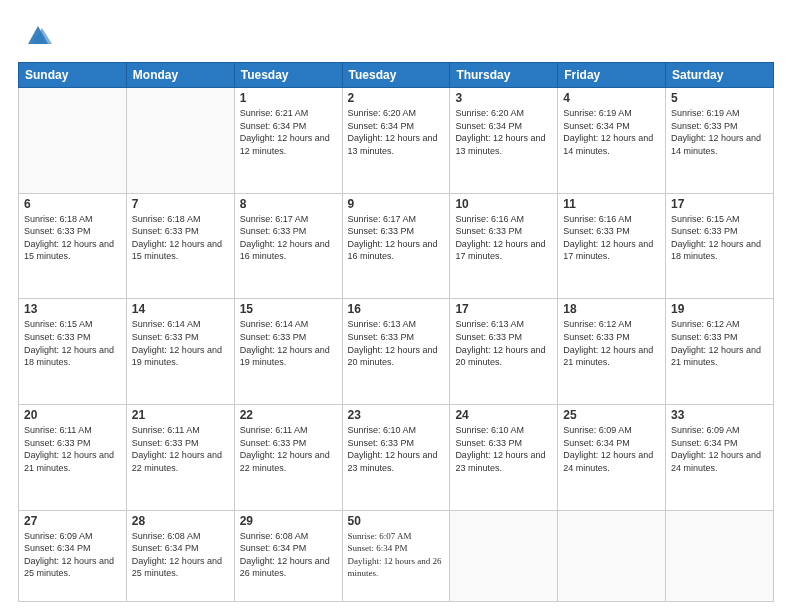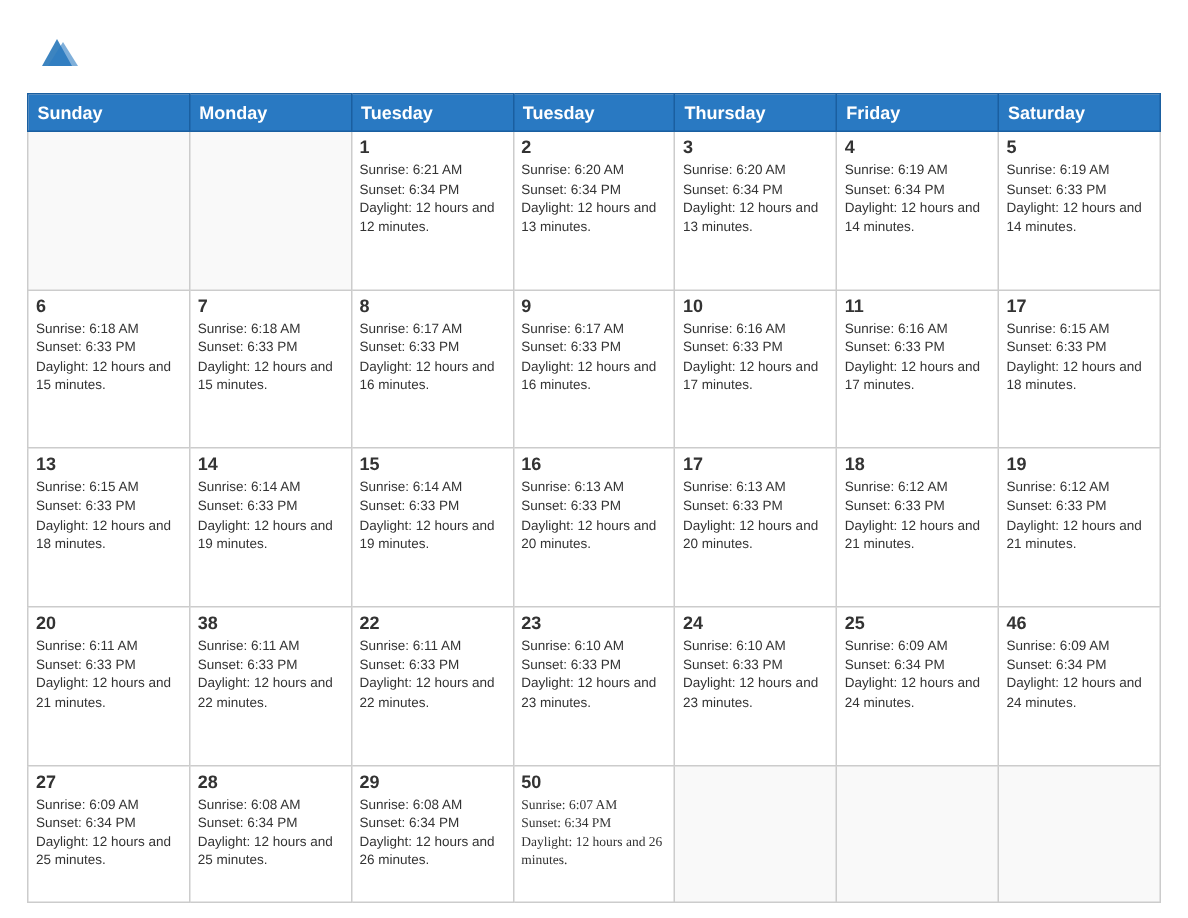--- a/index.html
+++ b/index.html
@@ -258,21 +258,21 @@
           </td>
         </tr>
         <tr>
           <td>
             <div class="day-number">20</div>
             <div class="day-info" style="white-space: pre-line;">Sunrise: 6:11 AM
 Sunset: 6:33 PM
 Daylight: 12 hours and 21 minutes.</div>
           </td>
           <td>
-            <div class="day-number">38</div>
+            <div class="day-number">21</div>
             <div class="day-info" style="white-space: pre-line;">Sunrise: 6:11 AM
 Sunset: 6:33 PM
 Daylight: 12 hours and 22 minutes.</div>
           </td>
           <td>
             <div class="day-number">22</div>
             <div class="day-info" style="white-space: pre-line;">Sunrise: 6:11 AM
 Sunset: 6:33 PM
 Daylight: 12 hours and 22 minutes.</div>
           </td>
@@ -288,21 +288,21 @@
 Sunset: 6:33 PM
 Daylight: 12 hours and 23 minutes.</div>
           </td>
           <td>
             <div class="day-number">25</div>
             <div class="day-info" style="white-space: pre-line;">Sunrise: 6:09 AM
 Sunset: 6:34 PM
 Daylight: 12 hours and 24 minutes.</div>
           </td>
           <td>
-            <div class="day-number">46</div>
+            <div class="day-number">33</div>
             <div class="day-info" style="white-space: pre-line;">Sunrise: 6:09 AM
 Sunset: 6:34 PM
 Daylight: 12 hours and 24 minutes.</div>
           </td>
         </tr>
         <tr class="last-row">
           <td>
             <div class="day-number">27</div>
             <div class="day-info" style="white-space: pre-line;">Sunrise: 6:09 AM
 Sunset: 6:34 PM

